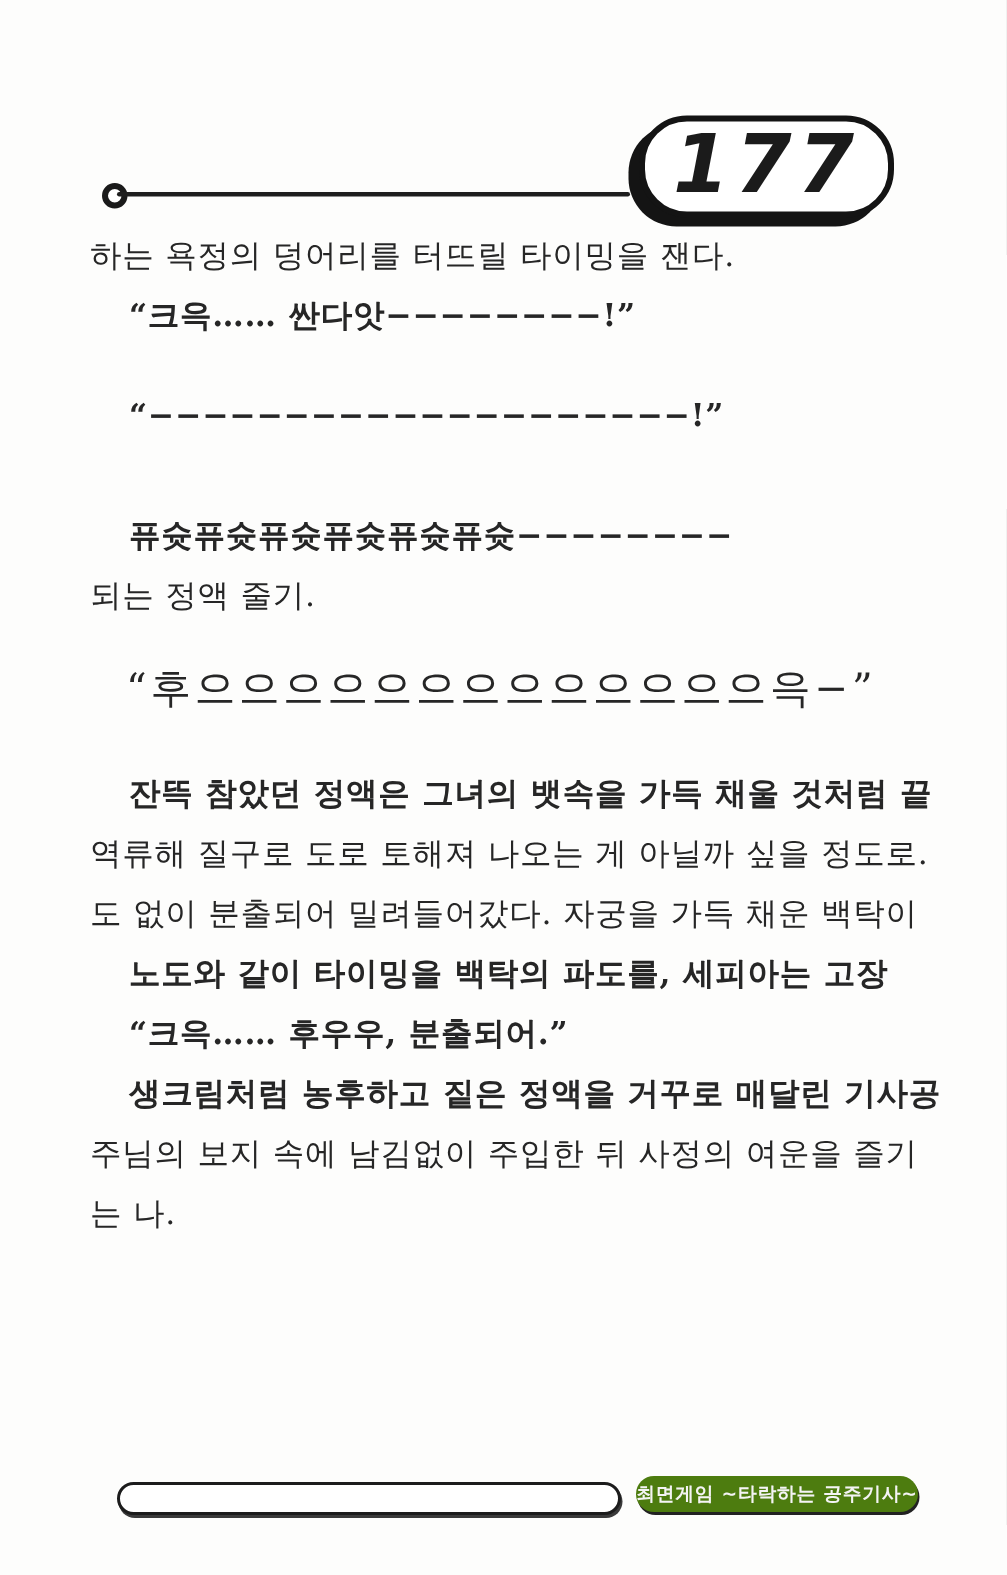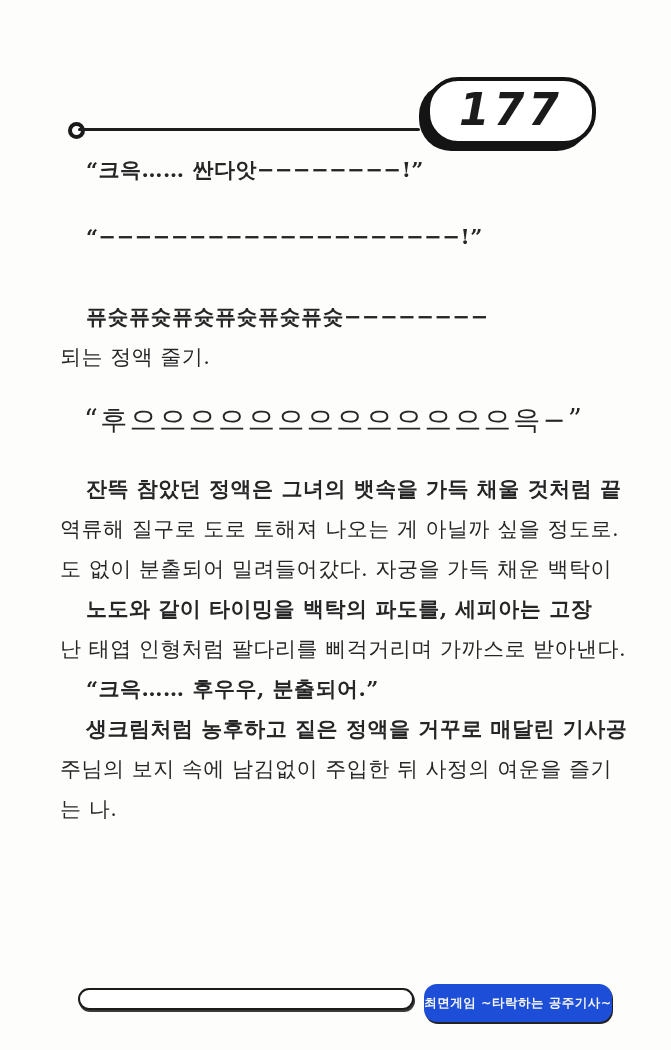--- a/index.html
+++ b/index.html
@@ -47,21 +47,21 @@
     background: #ffffff;
     border: 4px solid #141414;
     border-radius: 32px;
     box-shadow: -7px 6px 0 #141414;
     display: flex;
     align-items: center;
     justify-content: center;
   }
   .page-number-badge .num {
     font-family: "DejaVu Sans", "Liberation Sans", sans-serif;
-    font-size: 44px;
+    font-size: 54px;
     font-weight: bold;
     font-style: italic;
     letter-spacing: 4px;
     color: #1b1b1b;
     transform: translateY(-2px);
   }
 
   
   .text-block {
     position: absolute;
@@ -98,22 +98,22 @@
     background: #ffffff;
     border: 2.5px solid #1c1c1c;
     border-radius: 12px;
     box-shadow: 1px 2px 0 #3a3a3a;
   }
   .footer-badge {
     position: absolute;
     left: 424px;
     top: 984px;
     width: 188px;
-    height: 38px;
-    background: #1d4ed8;
+    height: 24px;
+    background: #4d7c0f;
     border-radius: 13px;
     box-shadow: 1px 2px 0 #222;
     display: flex;
     align-items: center;
     justify-content: center;
     font-family: "DejaVu Sans", "Liberation Sans", sans-serif;
     font-size: 12.5px;
     font-weight: bold;
     color: #f4f4f4;
     letter-spacing: 0.5px;
@@ -125,30 +125,30 @@
 
 <div class="page">
 
   <span class="header-ring"></span>
   <div class="header-line"></div>
   <div class="page-number-badge">
     <span class="num">177</span>
   </div>
 
   <main class="text-block">
+    <p>하는 욕정의 덩어리를 터뜨릴 타이밍을 잰다.</p>
     <p class="indent">“크윽…… 싼다앗−−−−−−−−!”</p>
     <p class="indent gap-sm">“−−−−−−−−−−−−−−−−−−−−!”</p>
     <p class="indent gap-lg">퓨슛퓨슛퓨슛퓨슛퓨슛퓨슛−−−−−−−−</p>
     <p>되는 정액 줄기.</p>
     <p class="big-line">“후으으으으으으으으으으으으으윽−”</p>
     <p class="indent">잔뜩 참았던 정액은 그녀의 뱃속을 가득 채울 것처럼 끝</p>
     <p>역류해 질구로 도로 토해져 나오는 게 아닐까 싶을 정도로.</p>
     <p>도 없이 분출되어 밀려들어갔다. 자궁을 가득 채운 백탁이</p>
     <p class="indent">노도와 같이 타이밍을 백탁의 파도를, 세피아는 고장</p>
-    <p>난 태엽 인형처럼 팔다리를 삐걱거리며 가까스로 받아낸다.</p>
     <p class="indent">“크윽…… 후우우, 분출되어.”</p>
     <p class="indent">생크림처럼 농후하고 짙은 정액을 거꾸로 매달린 기사공</p>
     <p>주님의 보지 속에 남김없이 주입한 뒤 사정의 여운을 즐기</p>
     <p>는 나.</p>
   </main>
 
   <div class="footer-pill"></div>
   <div class="footer-badge">
     <span>최면게임 ~타락하는 공주기사~</span>
   </div>

